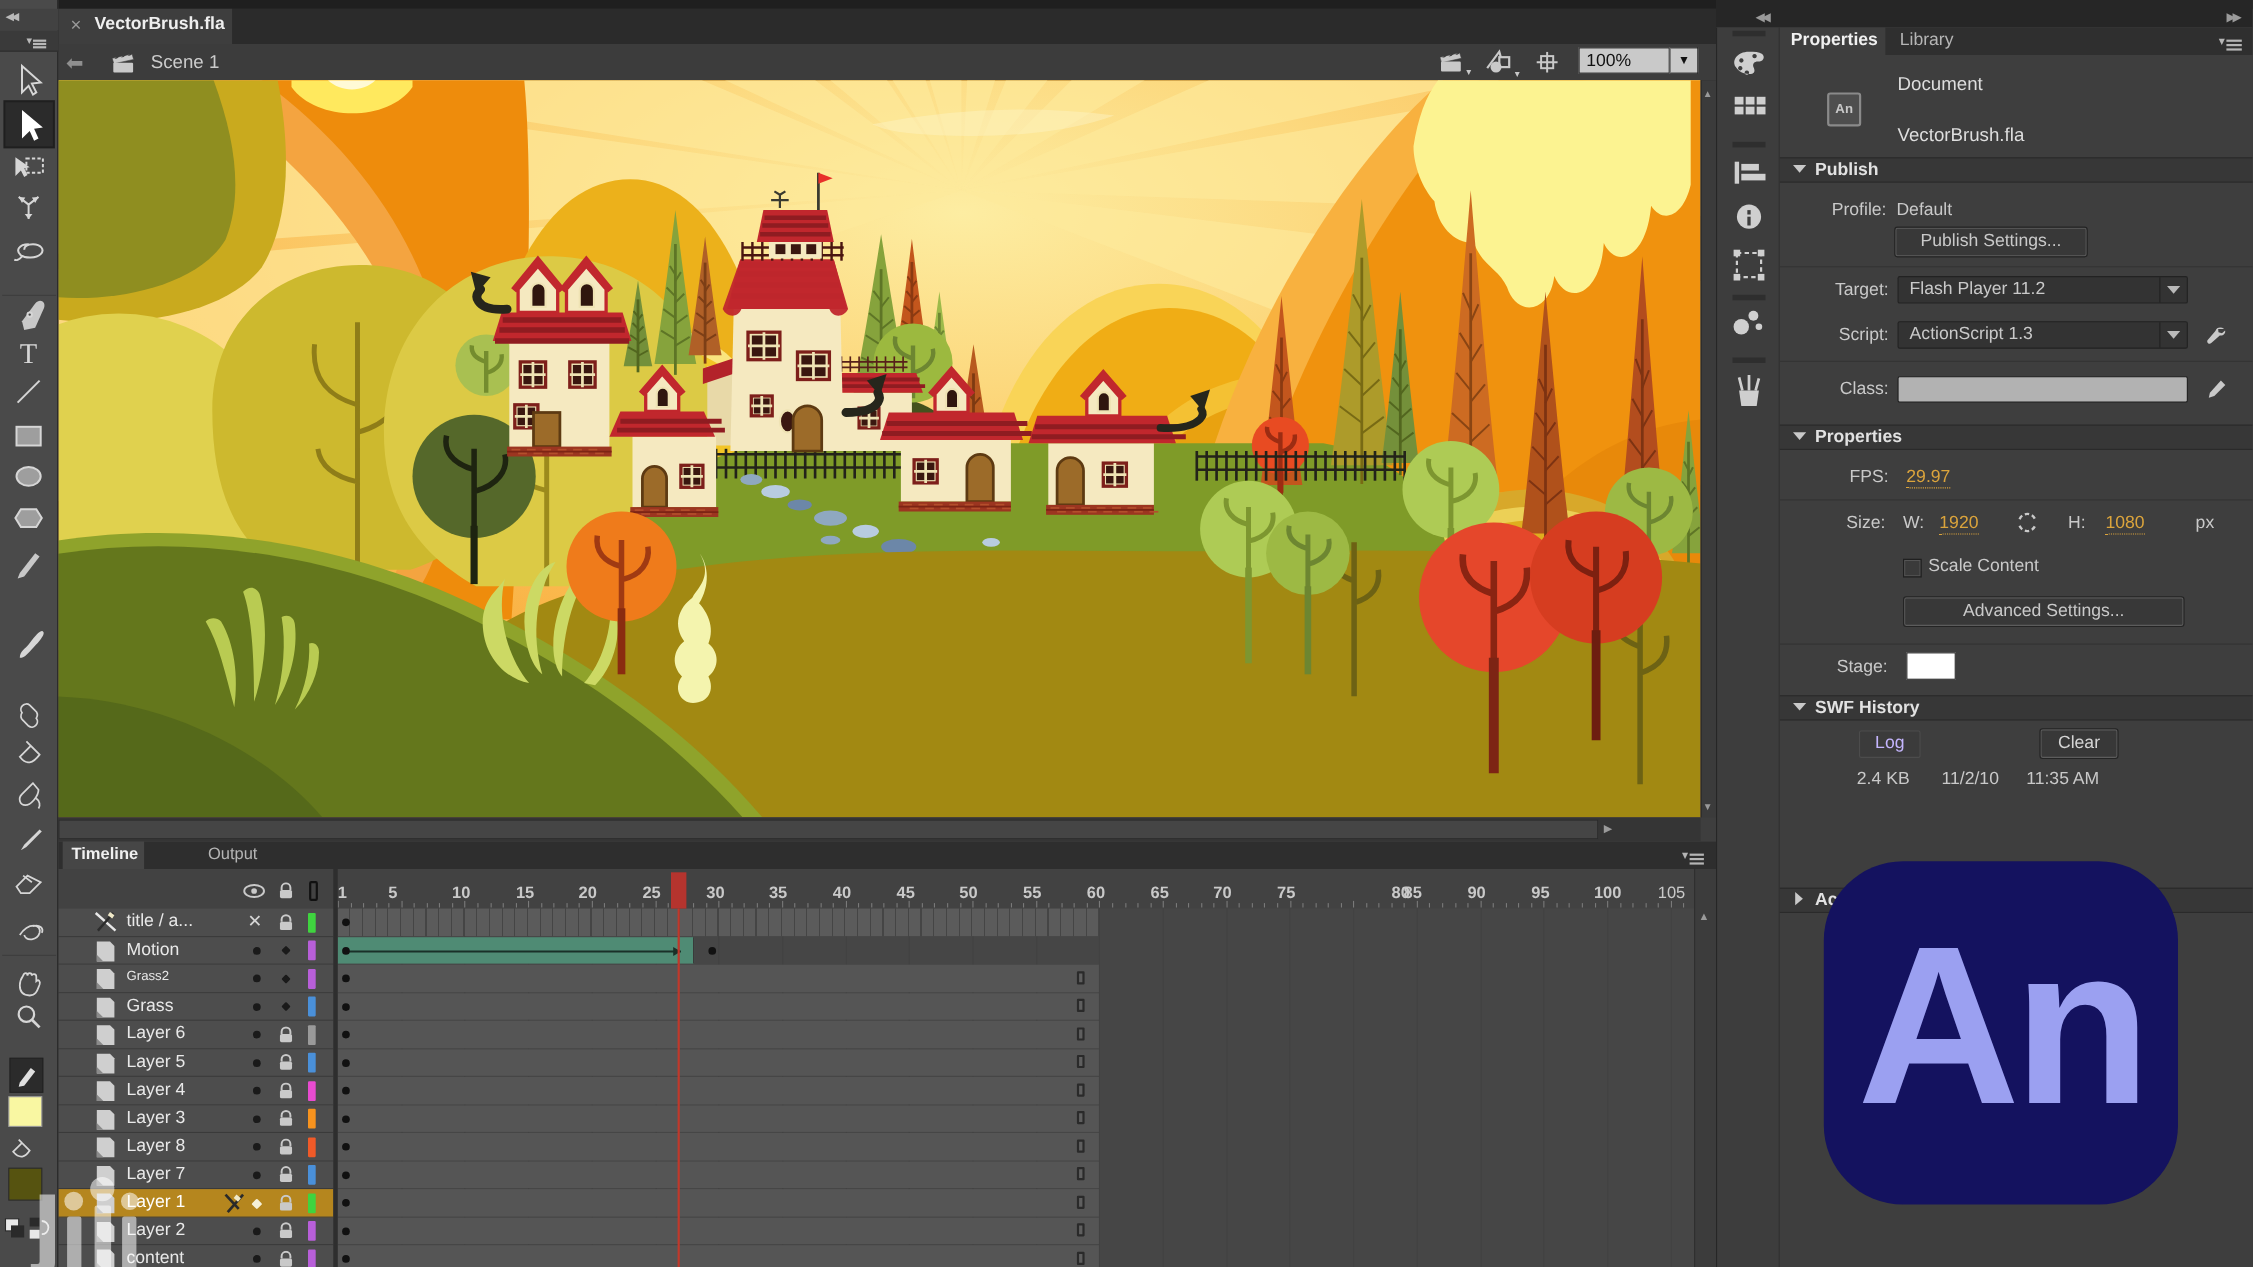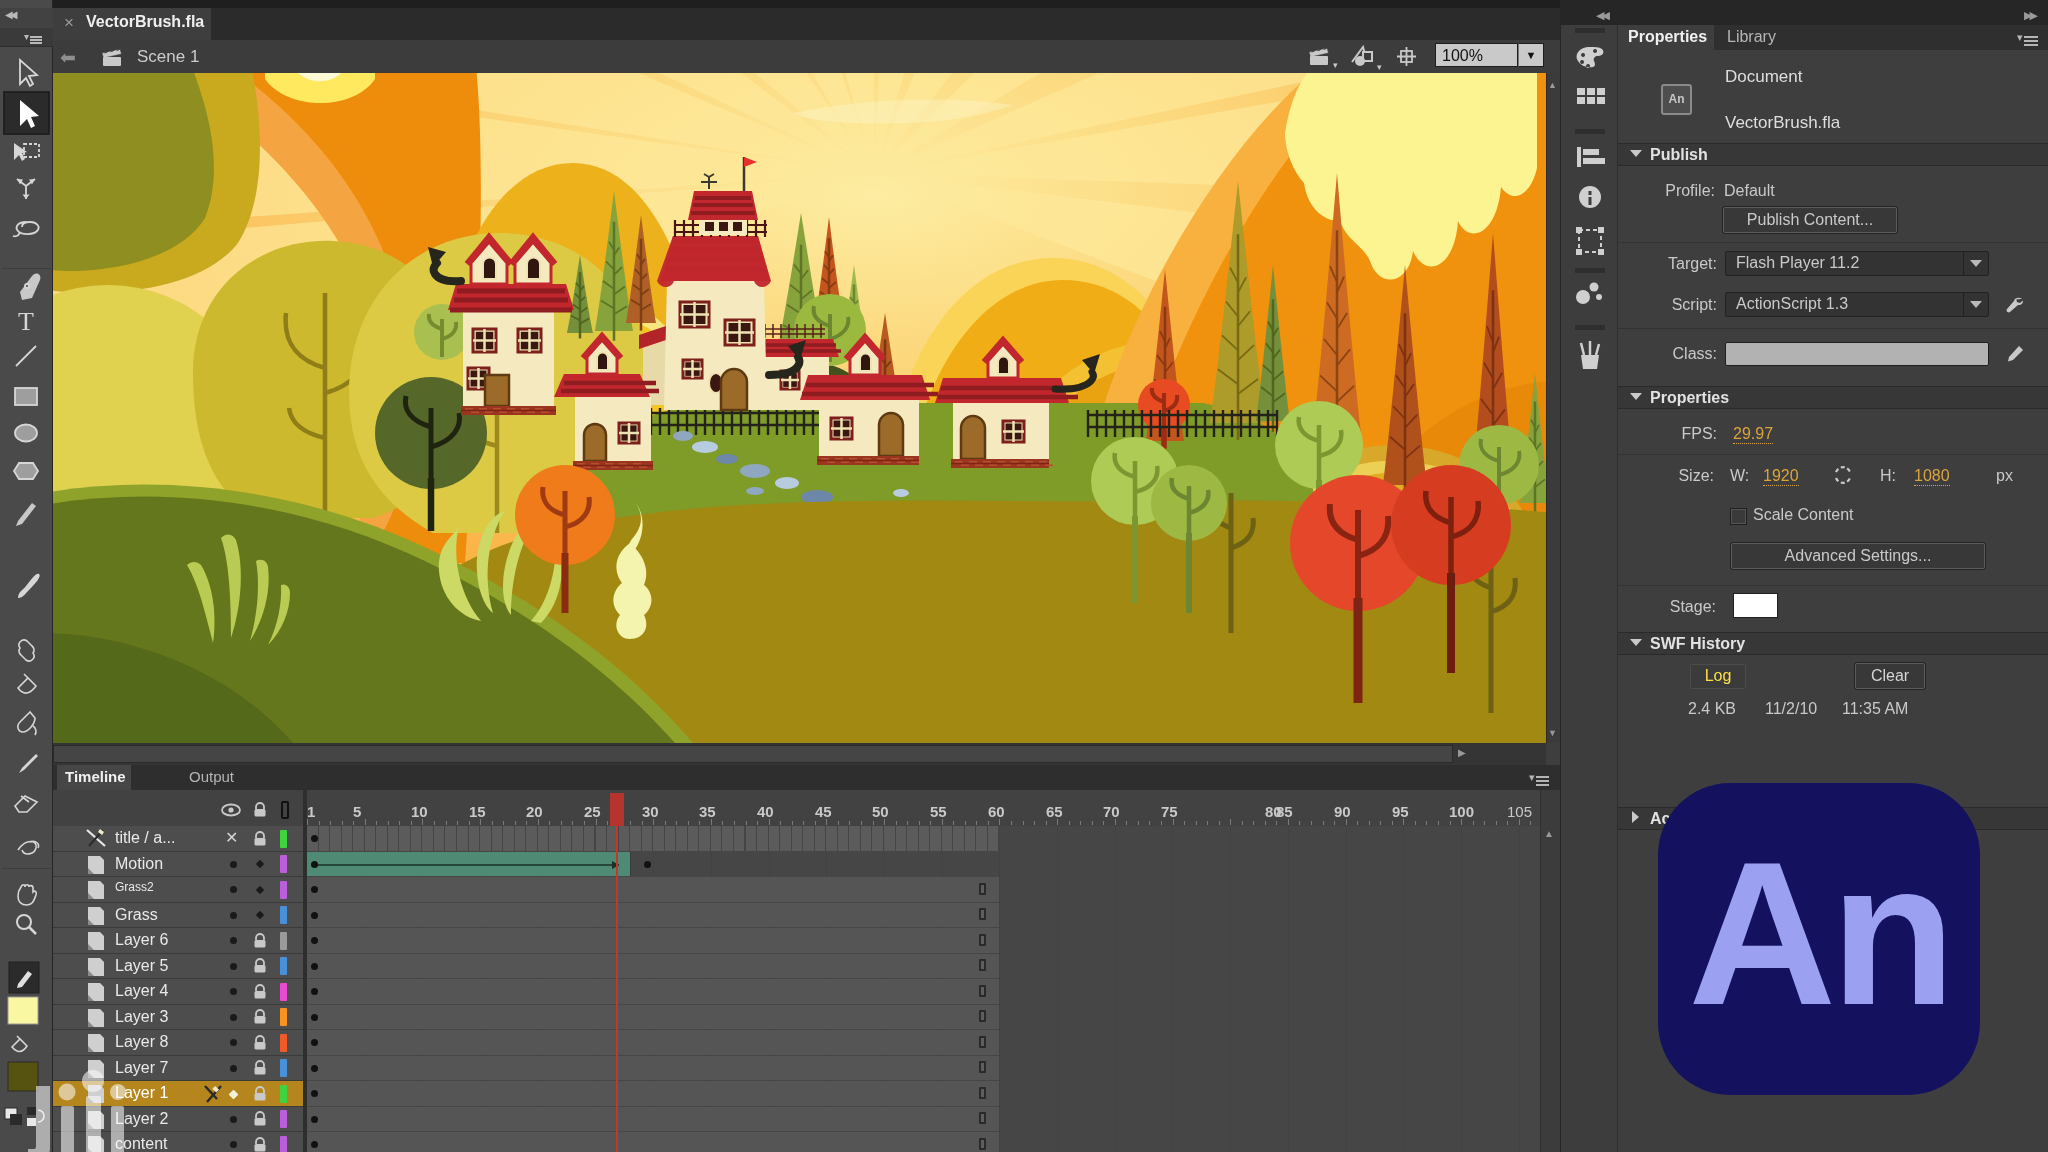--- a/index.html
+++ b/index.html
@@ -1089,21 +1089,21 @@
     <div class="abs" style="left:43px;top:59px;width:27px;height:27px;background:#4e4e4e;border:2px solid #8a8a8a;border-radius:3px;color:#c8c8c8;font-size:12px;font-weight:bold;text-align:center;line-height:27px;">An</div>
     <div class="abs" style="left:107px;top:42px;color:#dedede;font-size:17px;">Document</div>
     <div class="abs" style="left:107px;top:88px;color:#dedede;font-size:17px;">VectorBrush.fla</div>
 
     <div class="abs" style="left:0;top:118px;width:430px;height:23px;background:#373737;border-top:1px solid #2a2a2a;border-bottom:1px solid #2a2a2a;box-sizing:border-box;"></div>
     <div class="abs" style="left:12px;top:125px;width:0;height:0;border-left:6px solid transparent;border-right:6px solid transparent;border-top:7px solid #c9c9c9;"></div>
     <div class="abs" style="left:32px;top:121px;color:#e2e2e2;font-size:16px;font-weight:bold;">Publish</div>
 
     <div class="abs" style="left:0px;top:157px;width:97px;text-align:right;color:#c9c9c9;font-size:16px;">Profile:</div>
     <div class="abs" style="left:106px;top:157px;color:#c9c9c9;font-size:16px;">Default</div>
-    <div class="abs" style="left:105px;top:182px;width:172px;height:24px;background:#383838;border:1px solid #5c5c5c;outline:1px solid #242424;border-radius:2px;color:#c9c9c9;font-size:16px;text-align:center;line-height:23px;">Publish Content...</div>
+    <div class="abs" style="left:105px;top:182px;width:172px;height:24px;background:#383838;border:1px solid #5c5c5c;outline:1px solid #242424;border-radius:2px;color:#c9c9c9;font-size:16px;text-align:center;line-height:23px;">Publish Settings...</div>
     <div class="abs" style="left:0;top:217px;width:430px;height:1px;background:#333;"></div>
 
     <div class="abs" style="left:0px;top:230px;width:99px;text-align:right;color:#c9c9c9;font-size:16px;">Target:</div>
     <div class="abs" style="left:107px;top:226px;width:264px;height:25px;background:#333333;border:1px solid #222;box-sizing:border-box;border-radius:2px;">
       <div class="abs" style="left:10px;top:2px;color:#c9c9c9;font-size:16px;">Flash Player 11.2</div>
       <div class="abs" style="left:237px;top:0px;width:1px;height:23px;background:#222;"></div>
       <div class="abs" style="left:244px;top:8px;width:0;height:0;border-left:6px solid transparent;border-right:6px solid transparent;border-top:7px solid #b9b9b9;"></div>
     </div>
 
     <div class="abs" style="left:0px;top:271px;width:99px;text-align:right;color:#c9c9c9;font-size:16px;">Script:</div>
@@ -1148,21 +1148,21 @@
     <div class="abs" style="left:135px;top:481px;color:#c9c9c9;font-size:16px;">Scale Content</div>
     <div class="abs" style="left:113px;top:518px;width:252px;height:24px;background:#383838;border:1px solid #5c5c5c;outline:1px solid #242424;border-radius:2px;color:#c9c9c9;font-size:16px;text-align:center;line-height:23px;">Advanced Settings...</div>
     <div class="abs" style="left:0;top:560px;width:430px;height:1px;background:#333;"></div>
 
     <div class="abs" style="left:0px;top:573px;width:98px;text-align:right;color:#c9c9c9;font-size:16px;">Stage:</div>
     <div class="abs" style="left:115px;top:568px;width:43px;height:23px;background:#ffffff;border:1px solid #1f1f1f;"></div>
 
     <div class="abs" style="left:0;top:607px;width:430px;height:23px;background:#373737;border-top:1px solid #2a2a2a;border-bottom:1px solid #2a2a2a;box-sizing:border-box;"></div>
     <div class="abs" style="left:12px;top:614px;width:0;height:0;border-left:6px solid transparent;border-right:6px solid transparent;border-top:7px solid #c9c9c9;"></div>
     <div class="abs" style="left:32px;top:610px;color:#e2e2e2;font-size:16px;font-weight:bold;">SWF History</div>
-    <div class="abs" style="left:72px;top:639px;width:54px;height:23px;background:#3b3b3b;border:1px solid #4c4c4c;border-radius:2px;color:#fde047;font-size:16px;text-align:center;line-height:22px;">Log</div>
+    <div class="abs" style="left:72px;top:639px;width:54px;height:23px;background:#3b3b3b;border:1px solid #4c4c4c;border-radius:2px;color:#c4b5fd;font-size:16px;text-align:center;line-height:22px;">Log</div>
     <div class="abs" style="left:237px;top:638px;width:68px;height:24px;background:#383838;border:1px solid #5c5c5c;outline:1px solid #242424;border-radius:2px;color:#d5d5d5;font-size:16px;text-align:center;line-height:23px;">Clear</div>
     <div class="abs" style="left:70px;top:675px;color:#c9c9c9;font-size:16px;text-align:right;">2.4 KB</div>
     <div class="abs" style="left:147px;top:675px;color:#c9c9c9;font-size:16px;">11/2/10</div>
     <div class="abs" style="left:224px;top:675px;color:#c9c9c9;font-size:16px;">11:35 AM</div>
 
     <div class="abs" style="left:0;top:782px;width:430px;height:23px;background:#373737;border-top:1px solid #2a2a2a;border-bottom:1px solid #2a2a2a;box-sizing:border-box;"></div>
     <div class="abs" style="left:14px;top:786px;width:0;height:0;border-top:6px solid transparent;border-bottom:6px solid transparent;border-left:7px solid #c9c9c9;"></div>
     <div class="abs" style="left:32px;top:785px;color:#e2e2e2;font-size:16px;font-weight:bold;">Ac</div>
   </div>
 

